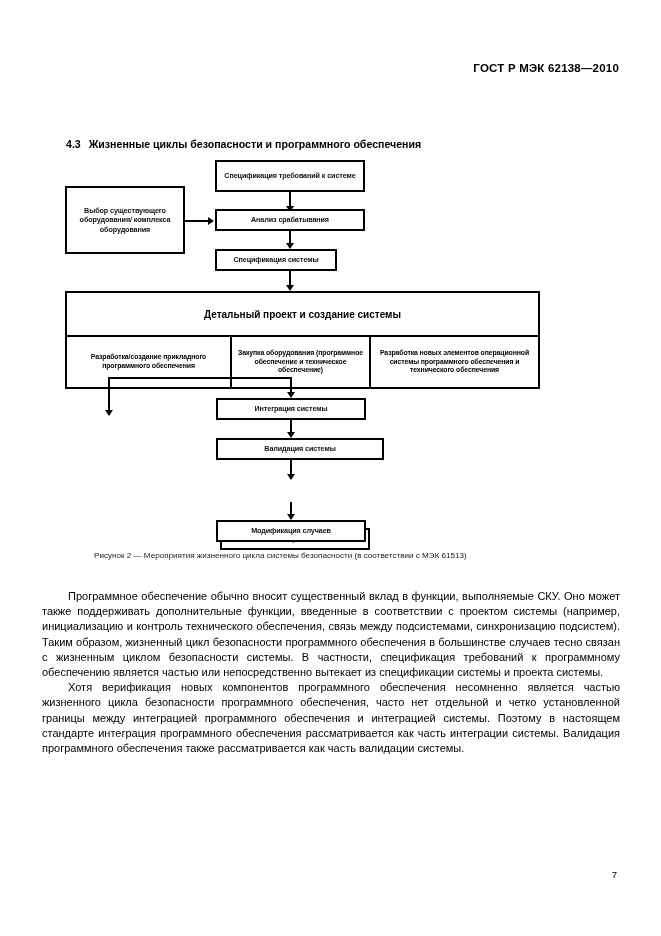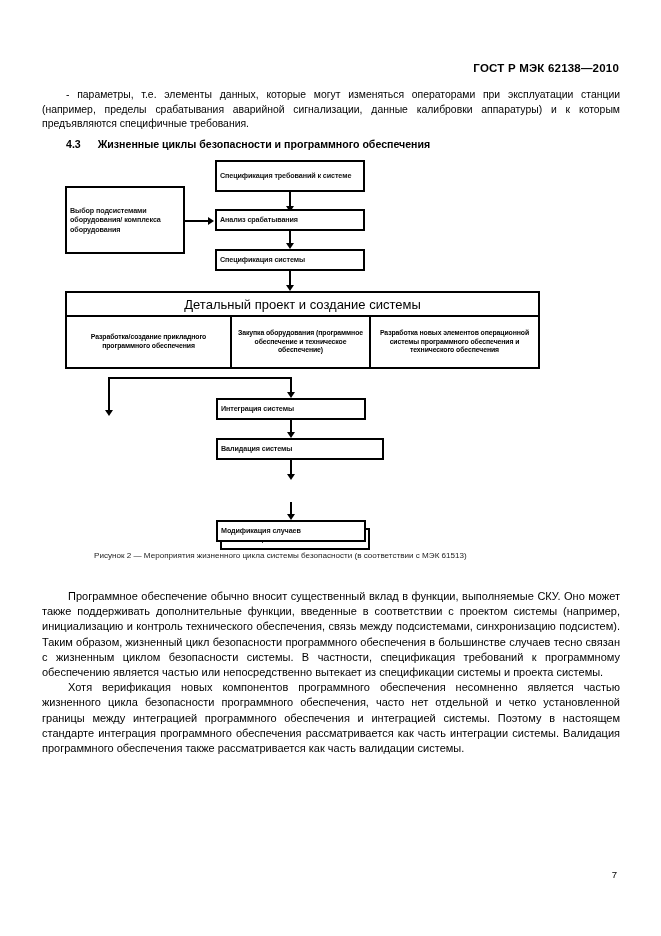--- a/index.html
+++ b/index.html
@@ -44,37 +44,38 @@
   .intro p.first { text-indent: 24px; }
 
   
   .section-heading {
     position: absolute;
     top: 138px;
     left: 66px;
     font-size: 10.6px;
     font-weight: bold;
   }
-  .section-heading .num { margin-right: 17px; text-align: center; }
+  .section-heading .num { margin-right: 8px; text-align: center; }
 
   
   .chart {
     position: absolute;
     top: 158px;
     left: 60px;
     width: 500px;
     height: 390px;
   }
   .node {
     position: absolute;
     border: 2px solid #000;
     background: #fff;
     display: flex;
     align-items: center;
     justify-content: center;
+    text-align: center;
     font-size: 7.2px;
     font-weight: bold;
     line-height: 9.2px;
     padding: 1px 3px;
     color: #111;
     letter-spacing: -0.1px;
   }
   .node span { display: block; width: 100%; }
 
   
@@ -95,26 +96,26 @@
     border-left: 6px solid #000;
   }
 
   
   .bigbox {
     position: absolute;
     border: 2px solid #000;
     background: #fff;
   }
   .bigbox-title {
-    height: 24px;
+    height: 44px;
     display: flex;
     align-items: center;
     justify-content: center;
-    font-size: 13px;
-    font-weight: normal;
+    font-size: 10px;
+    font-weight: bold;
     border-bottom: 2px solid #000;
   }
   .bigbox-cols {
     display: flex;
     height: 50px;
   }
   .bigbox-col {
     display: flex;
     align-items: center;
     justify-content: center;
@@ -162,52 +163,49 @@
     font-size: 9.6px;
   }
 </style>
 </head>
 <body>
 
 <div class="page">
 
   <div class="doc-header">ГОСТ Р МЭК 62138—2010</div>
 
-  <div class="intro">
-    <p class="first">-  параметры, т.е. элементы данных, которые могут изменяться операторами при эксплуатации станции (например, пределы срабатывания аварийной сигнализации, данные калибровки аппаратуры) и к которым предъявляются специфичные требования.</p>
-  </div>
 
   <div class="section-heading">
     <span class="num">4.3</span><span>Жизненные циклы безопасности и программного обеспечения</span>
   </div>
 
   <div class="chart">
 
     <div class="node" style="left:155px; top:2px; width:150px; height:32px;">
       <span>Спецификация требований к системе</span>
     </div>
 
     <div class="vline" style="left:229px; top:34px; height:16px;"></div>
     <div class="arrow-down" style="left:226px; top:48px;"></div>
 
     <div class="node" style="left:5px; top:28px; width:120px; height:68px;">
-      <span>Выбор подсистемами оборудования/ комплекса оборудования</span>
+      <span>Выбор существующего оборудования/ комплекса оборудования</span>
     </div>
 
     <div class="hline" style="left:125px; top:62px; width:24px;"></div>
     <div class="arrow-right" style="left:148px; top:59px;"></div>
 
     <div class="node" style="left:155px; top:51px; width:150px; height:22px;">
       <span>Анализ срабатывания</span>
     </div>
 
     <div class="vline" style="left:229px; top:73px; height:14px;"></div>
     <div class="arrow-down" style="left:226px; top:85px;"></div>
 
-    <div class="node" style="left:155px; top:91px; width:150px; height:22px;">
+    <div class="node" style="left:155px; top:91px; width:122px; height:22px;">
       <span>Спецификация системы</span>
     </div>
 
     <div class="vline" style="left:229px; top:113px; height:17px;"></div>
     <div class="arrow-down" style="left:226px; top:127px;"></div>
 
     <div class="bigbox" style="left:5px; top:133px; width:475px;">
       <div class="bigbox-title">Детальный проект и создание системы</div>
       <div class="bigbox-cols">
         <div class="bigbox-col col-a">

